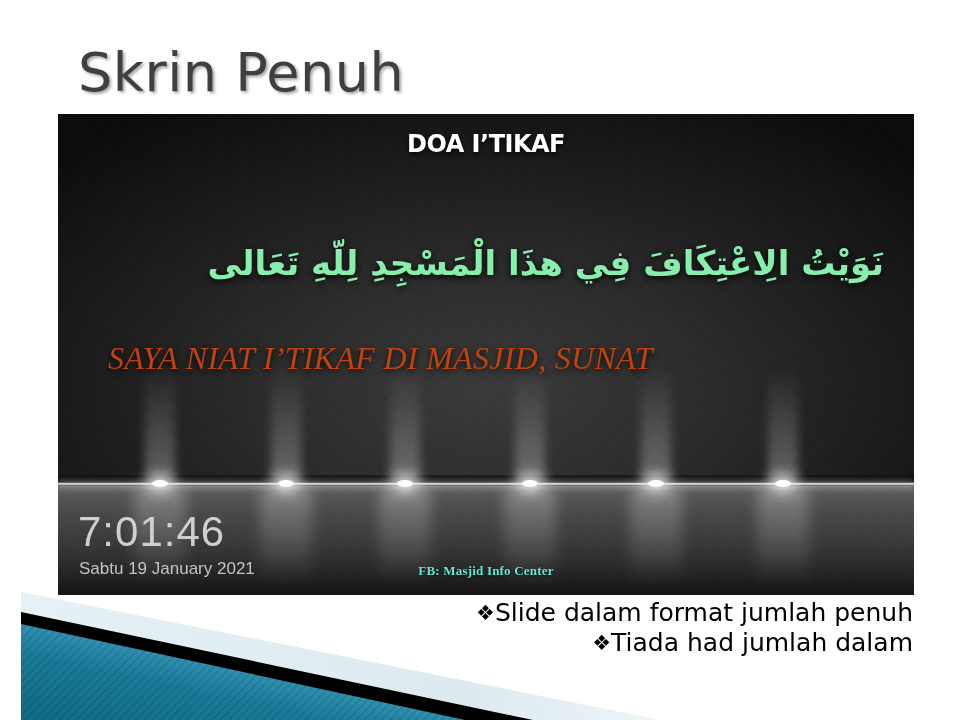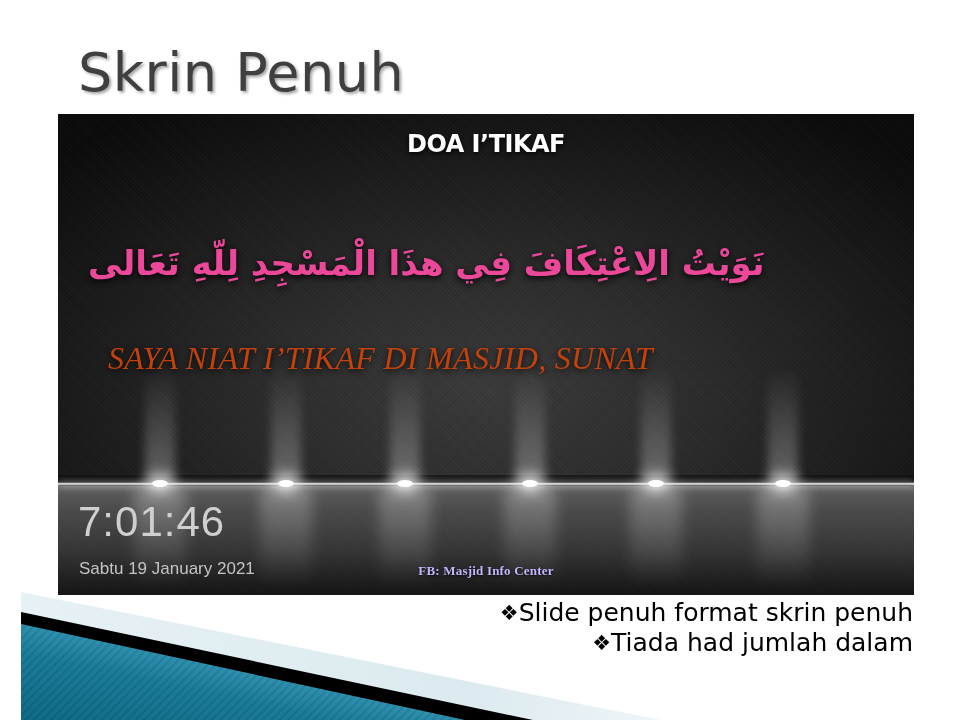--- a/index.html
+++ b/index.html
@@ -137,47 +137,47 @@
     font-weight: bold;
     letter-spacing: -0.5px;
     color: #ffffff;
     text-shadow: 0 2px 5px rgba(0,0,0,0.9);
   }
   .arabic {
     position: absolute;
     left: 30px;
     right: 30px;
     top: 125px;
-    text-align: left;
+    text-align: right;
     direction: rtl;
     font-family: "DejaVu Sans", sans-serif;
     font-size: 34px;
     font-weight: bold;
     line-height: 1.45;
-    color: #ec4899;
+    color: #86efac;
     text-shadow: 0 2px 6px rgba(0,0,0,0.95);
   }
   .malay {
     position: absolute;
     left: 50px;
     right: 50px;
     top: 222px;
     text-align: left;
     font-family: "Liberation Serif", serif;
     font-size: 32px;
     line-height: 1.42;
     letter-spacing: 0.3px;
     color: #c2410c;
     text-shadow: 0 2px 6px rgba(0,0,0,0.9);
     font-style: italic;
   }
   .clock {
     position: absolute;
     left: 20px;
-    top: 384px;
+    top: 394px;
     font-family: "Liberation Sans", sans-serif;
     font-size: 42px;
     font-weight: 300;
     letter-spacing: 1px;
     color: #cfcfcf;
   }
   .date {
     position: absolute;
     left: 21px;
     top: 445px;
@@ -188,21 +188,21 @@
   .fb-credit {
     position: absolute;
     left: 0;
     right: 0;
     top: 449px;
     text-align: center;
     font-family: "Liberation Serif", serif;
     font-size: 13px;
     font-weight: bold;
     letter-spacing: 0.2px;
-    color: #c4b5fd;
+    color: #5eead4;
     text-shadow: 0 1px 2px rgba(0,0,0,0.8);
   }
 
   
   .bullets {
     position: absolute;
     right: 68px;
     top: 598px;
     text-align: right;
     font-family: "DejaVu Sans", sans-serif;
@@ -273,21 +273,21 @@
 
     <div class="clock">7:01:46</div>
 
     <div class="date">Sabtu 19 January 2021</div>
 
     <div class="fb-credit">FB: Masjid Info Center</div>
   </div>
 
   <div class="bullets">
     <div class="bullet-line">
-      <span class="bullet-glyph">❖</span><span>Slide penuh format skrin penuh</span>
+      <span class="bullet-glyph">❖</span><span>Slide dalam format jumlah penuh</span>
     </div>
     <div class="bullet-line">
       <span class="bullet-glyph">❖</span><span>Tiada had jumlah dalam</span>
     </div>
   </div>
 
   <div class="corner">
     <svg width="640" height="150" viewBox="0 0 640 150" xmlns="http://www.w3.org/2000/svg">
       <defs>
         <linearGradient id="tealGrad" x1="0" y1="1" x2="1" y2="0">

